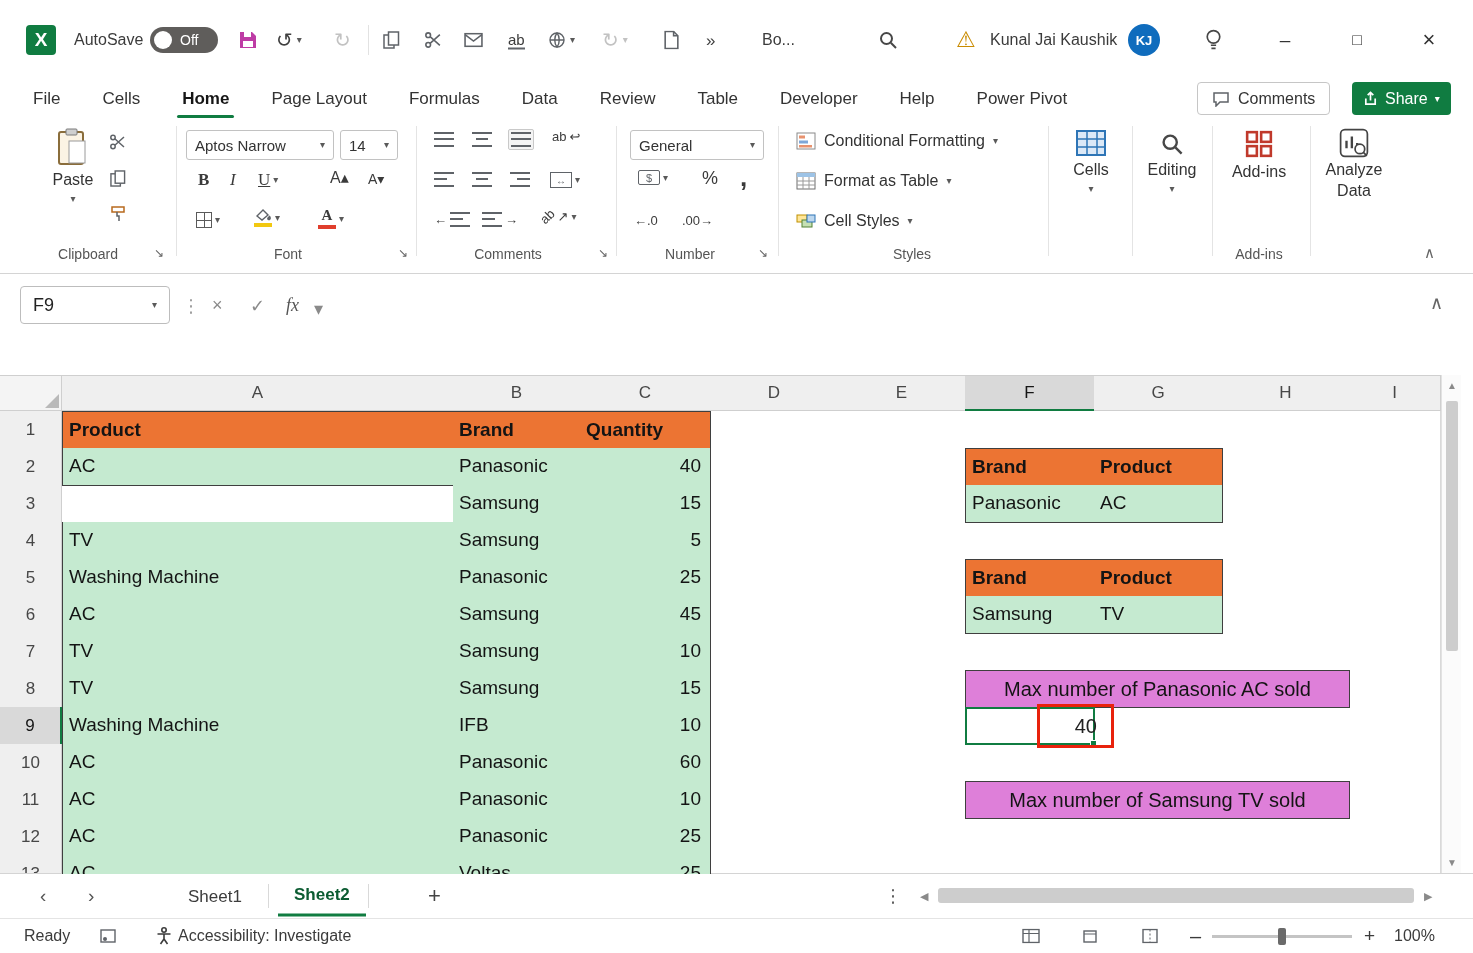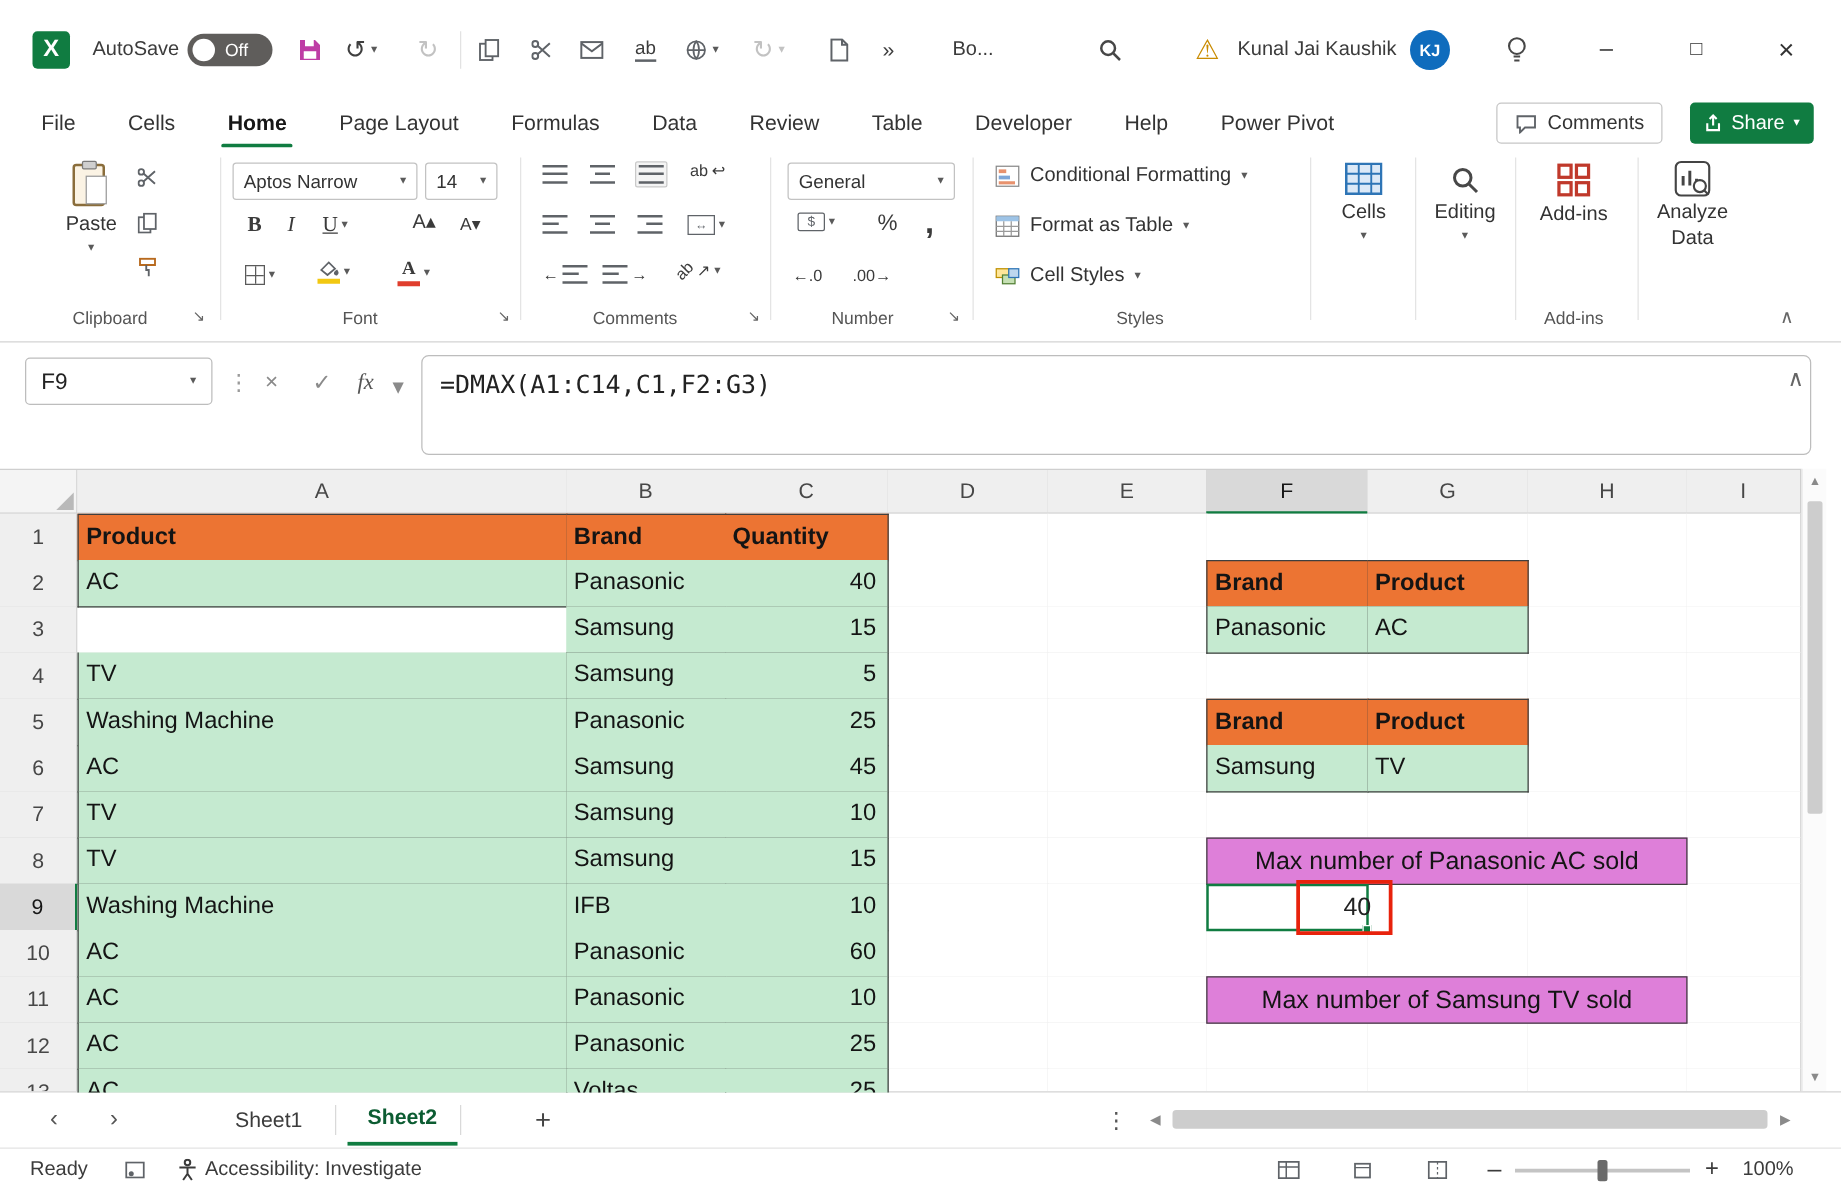--- a/index.html
+++ b/index.html
@@ -456,21 +456,20 @@
   <div class="frow">
     <div class="namebox">
       <span>F9</span>
       <span class="chev">▾</span>
     </div>
     <span class="fxi" style="left:182px;color:#9a9a9a">⋮</span>
     <span class="fxi" style="left:212px">×</span>
     <span class="fxi" style="left:250px">✓</span>
     <span class="fxi" style="left:286px;font-family:'Liberation Serif',serif;font-style:italic;color:#555">fx</span>
     <span class="fxi chev" style="left:314px;top:22px">▾</span>
-    <div class="fbox"><span>=DMAX(A1:C14,C1,F2:G3)</span></div>
     <span class="fxi" style="left:1430px;top:14px;color:#666">∧</span>
   </div>
 
   <div id="grid">
       <div class="gcorner" style="left: 0px; top: 0px; width: 62px; height: 35px;"></div>
       <div class="ghead" style="left: 62px; top: 0px; width: 392px; height: 35px;">A</div>
       <div class="ghead" style="left: 453px; top: 0px; width: 128px; height: 35px;">B</div>
       <div class="ghead" style="left: 580px; top: 0px; width: 131px; height: 35px;">C</div>
       <div class="ghead" style="left: 710px; top: 0px; width: 129px; height: 35px;">D</div>
       <div class="ghead" style="left: 838px; top: 0px; width: 128px; height: 35px;">E</div>
@@ -682,21 +681,21 @@
   </div>
 
   <div class="statusbar">
     <span class="st" style="left:24px">Ready</span>
     <span class="st" style="left:100px">
       <svg width="16" height="14" viewBox="0 0 16 14">
           <rect x="1" y="1" width="14" height="12" fill="none" stroke="#5f6368" stroke-width="1.4"></rect>
           <circle cx="5" cy="10" r="2" fill="#5f6368"></circle>
         </svg>
     </span>
-    <span class="st" style="left:142px">
+    <span class="st" style="left:156px">
       <svg width="16" height="18" viewBox="0 0 16 18" fill="none" stroke="#3b3b3b" stroke-width="1.6">
           <circle cx="8" cy="3" r="2.2"></circle>
           <path d="M1.5 7h13M8 7v5M8 12l-3.5 5M8 12l3.5 5"></path>
         </svg>
       <span>Accessibility: Investigate</span>
     </span>
     <span class="st" style="left:1022px">
       <svg width="18" height="15" viewBox="0 0 18 15">
           <rect x="1" y="1" width="16" height="13" fill="none" stroke="#5f6368" stroke-width="1.4"></rect>
           <path d="M1 5h16M7 1v13" stroke="#5f6368" stroke-width="1.2"></path>

